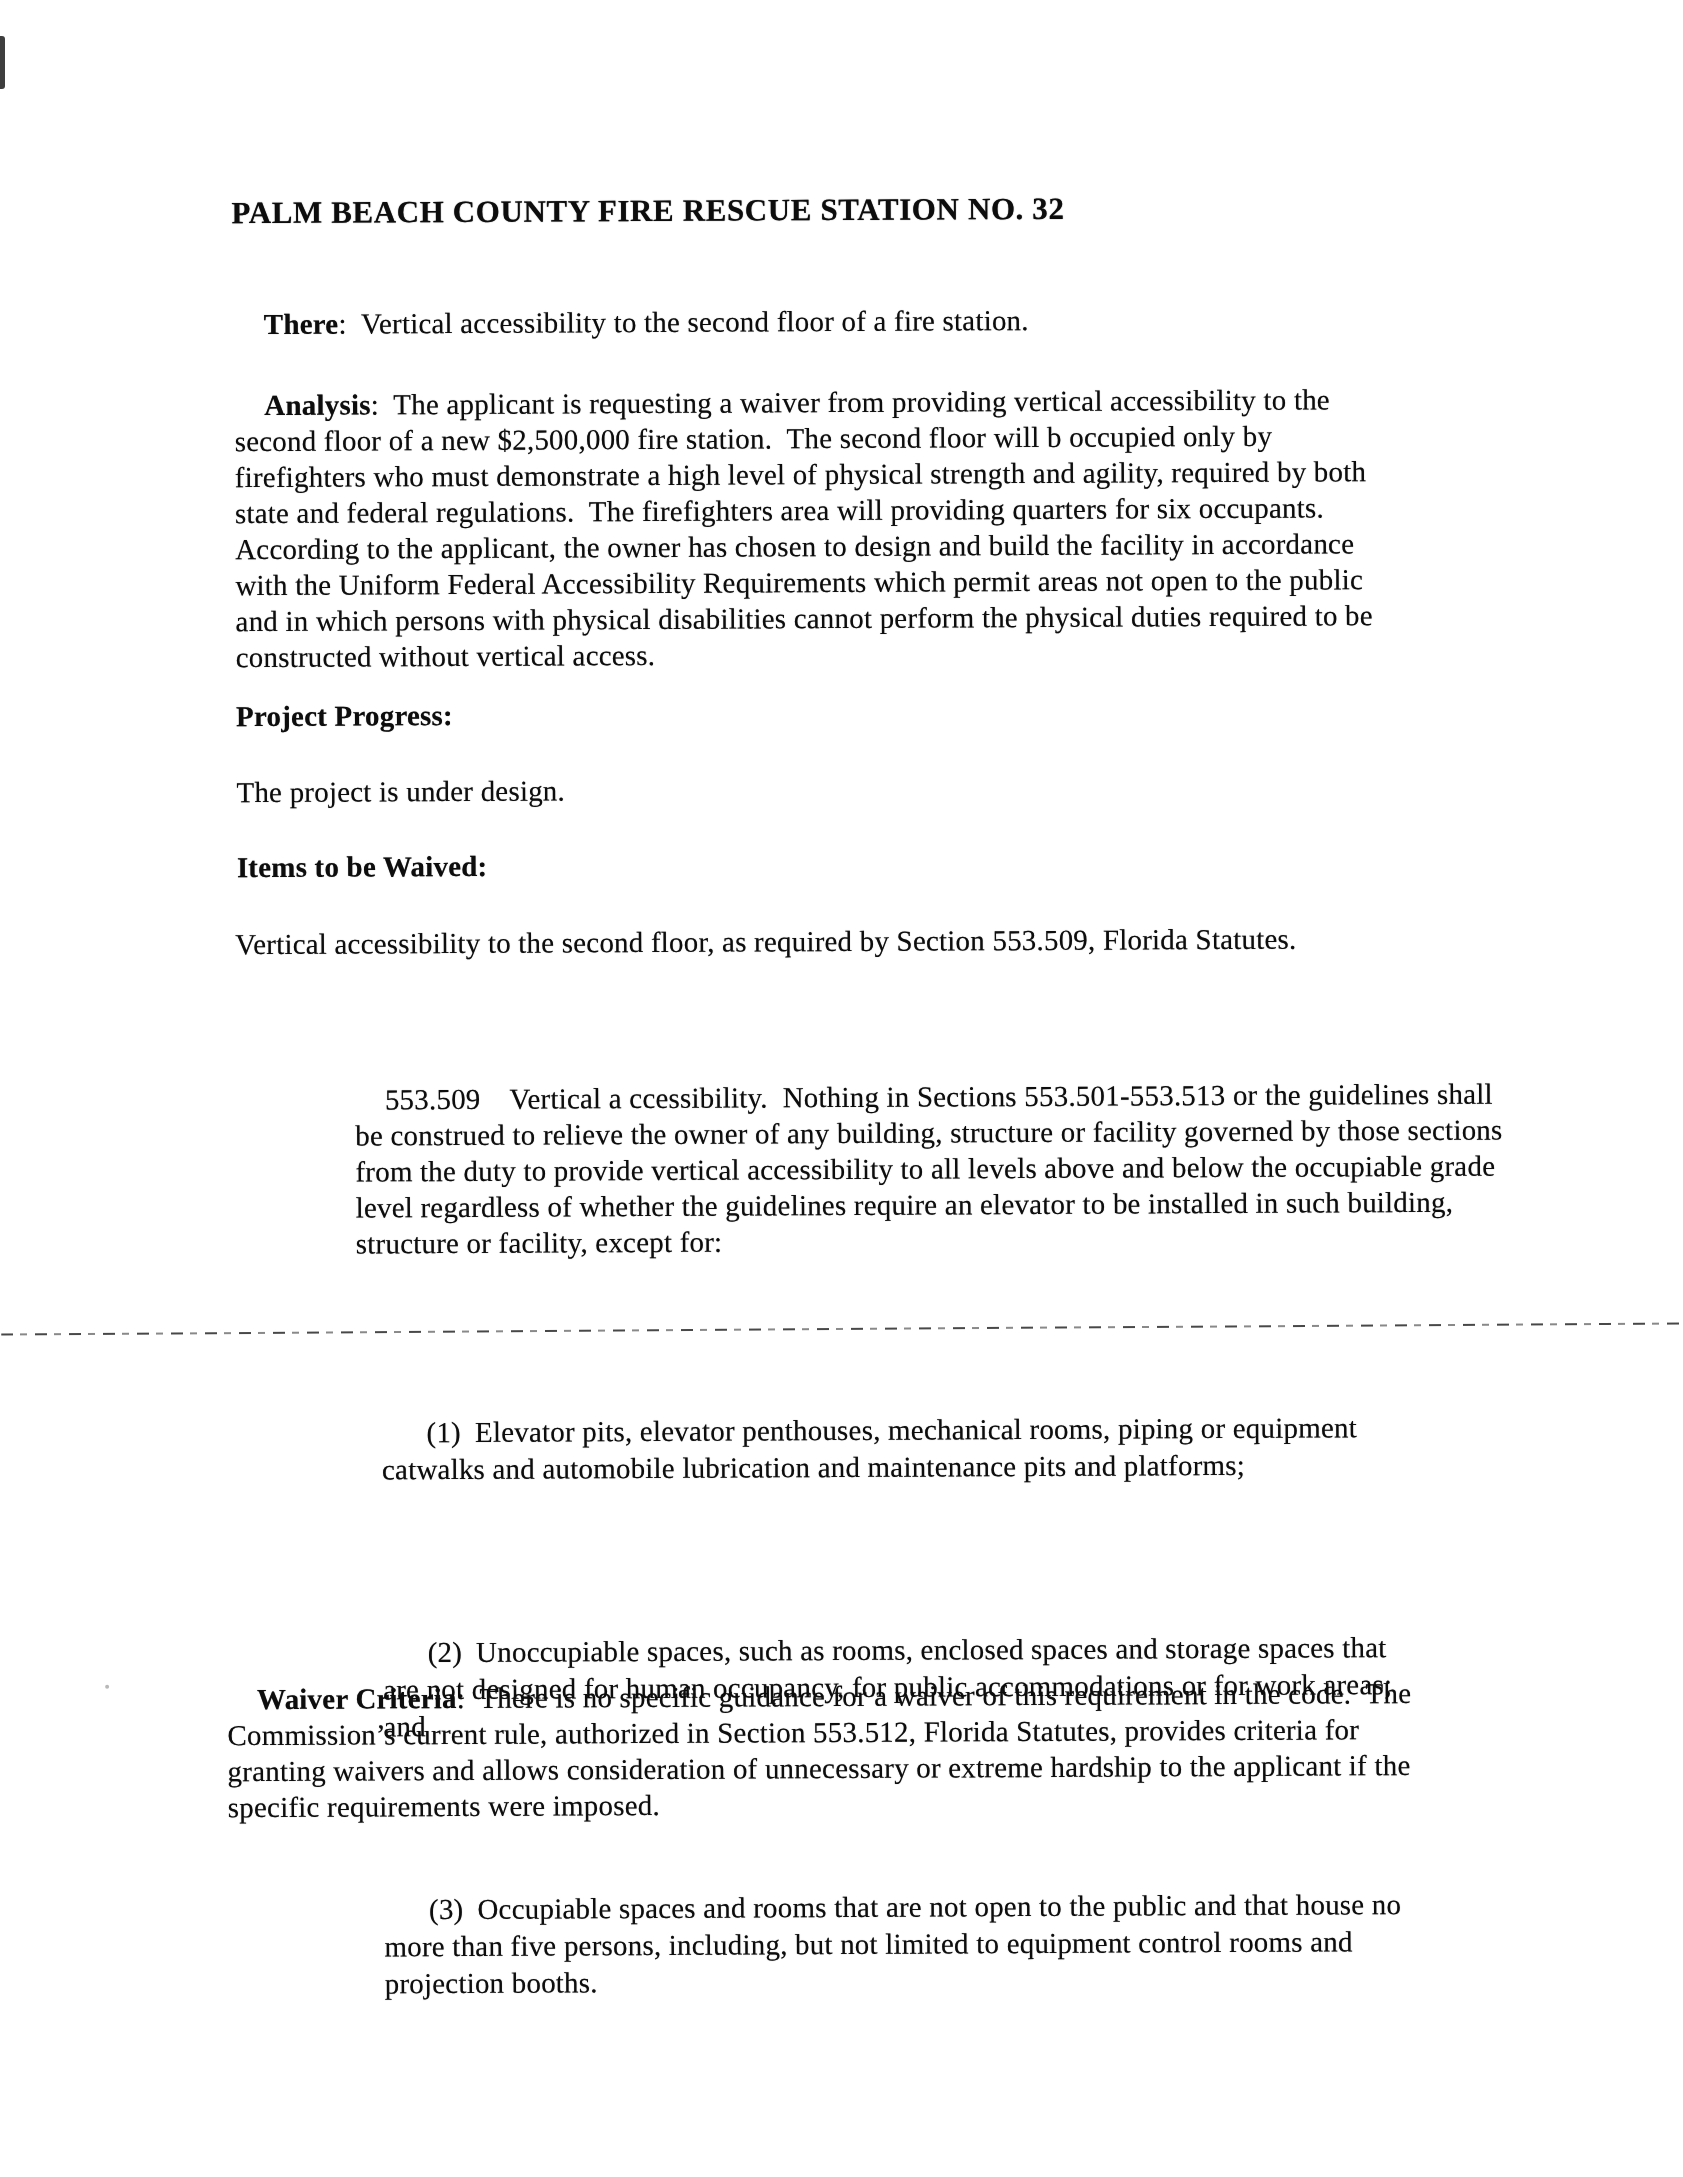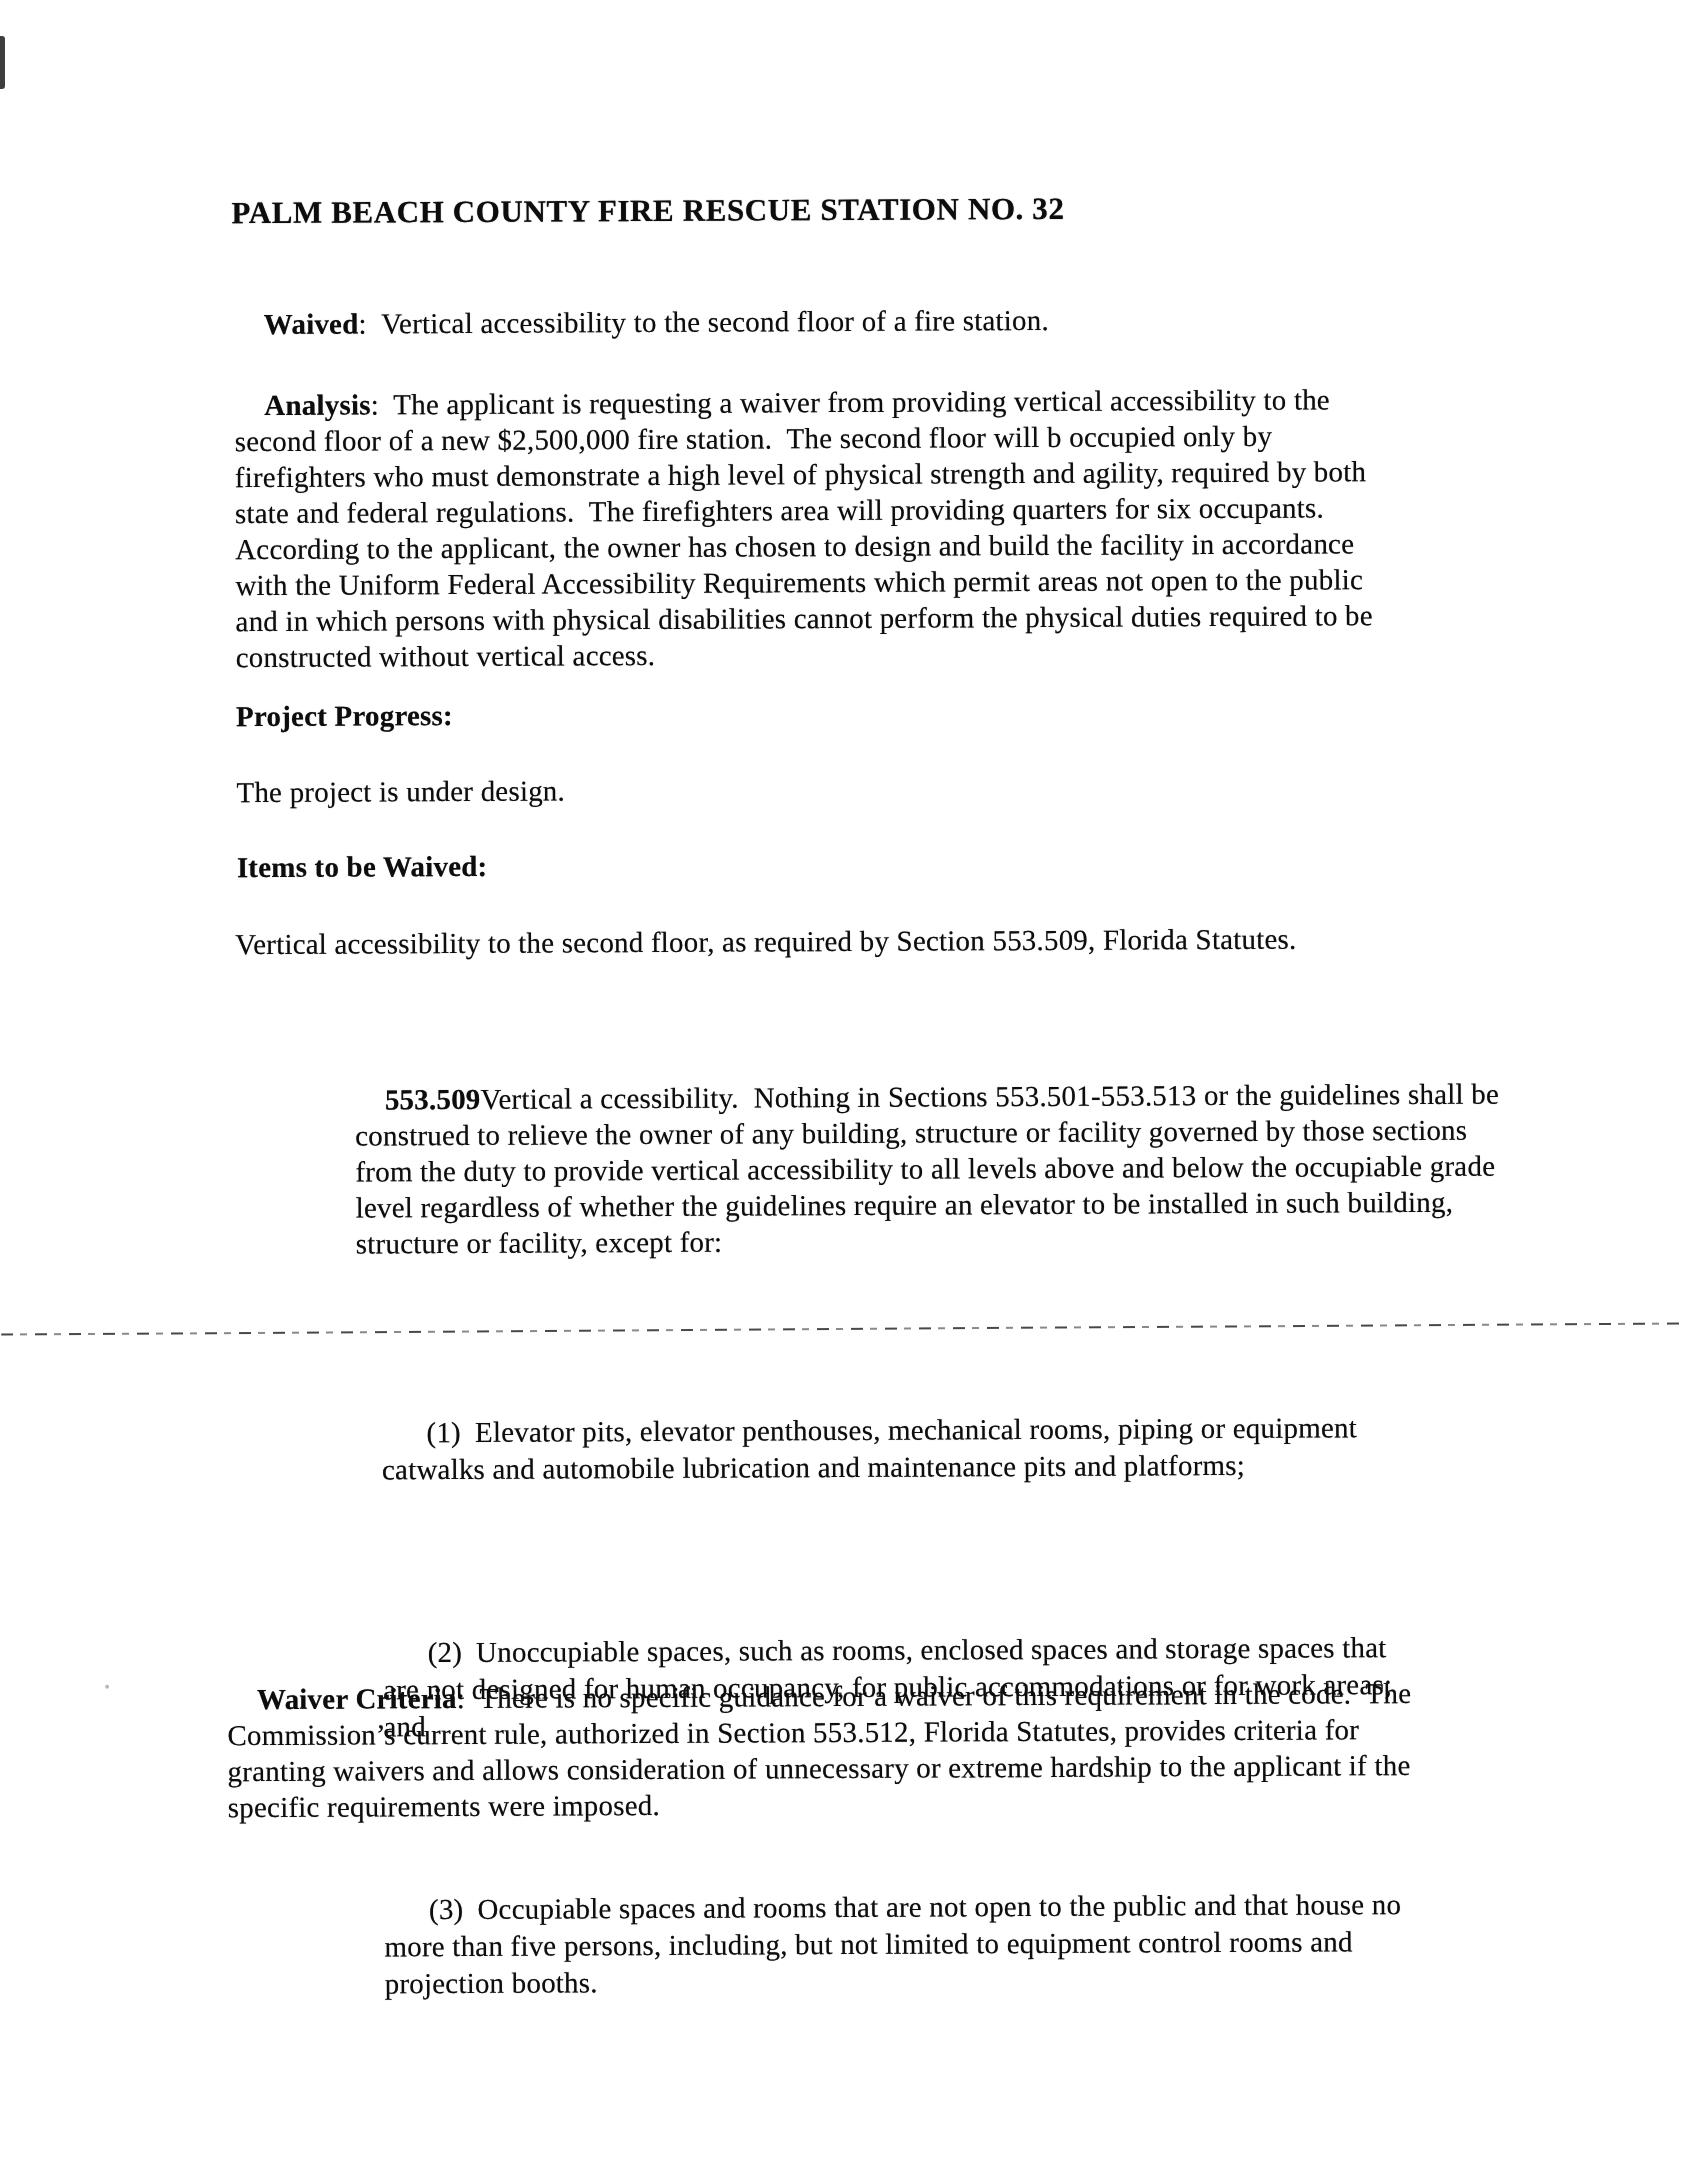--- a/index.html
+++ b/index.html
@@ -34,21 +34,21 @@
     font-weight: bold;
     letter-spacing: 0.6px;
     text-shadow: 0 0 1px rgba(0,0,0,0.7);
   }
   .lbl { font-weight: bold; }
   .heading { font-weight: bold; }
   .hang-statute {
     padding-left: 121px;
     text-indent: -121px;
   }
-  .sec { margin-right: 0; font-weight: bold; }
+  .sec { margin-right: 29px; }
   .list-item {
     padding-left: 57px;
     text-indent: -57px;
     line-height: 37px;
   }
   .num { margin-right: 14px; }
   .dash-line {
     position: absolute;
     left: 0;
     width: 1683px;
@@ -77,21 +77,21 @@
   }
 </style>
 </head>
 <body>
 
 <div class="sheet">
 
   <div class="txt title" style="left:236px; top:192px;">PALM BEACH COUNTY FIRE RESCUE STATION NO. 32</div>
 
   <div class="txt" style="left:238px; top:267px; width:1188px;">
-    <span class="lbl">Waived</span><span>:  Vertical accessibility to the second floor of a fire station.</span>
+    <span class="lbl">There</span><span>:  Vertical accessibility to the second floor of a fire station.</span>
   </div>
 
   <div class="txt" style="left:238px; top:348px; width:1163px;">
     <span class="lbl">Analysis</span><span>:  The applicant is requesting a waiver from providing vertical accessibility to the second floor of a new $2,500,000 fire station.  The second floor will b occupied only by firefighters who must demonstrate a high level of physical strength and agility, required by both state and federal regulations.  The firefighters area will providing quarters for six occupants.  According to the applicant, the owner has chosen to design and build the facility in accordance with the Uniform Federal Accessibility Requirements which permit areas not open to the public and in which persons with physical disabilities cannot perform the physical duties required to be constructed without vertical access.</span>
   </div>
 
   <div class="txt heading" style="left:238px; top:695px;">Project Progress:</div>
 
   <div class="txt" style="left:238px; top:771px; width:1163px;">The project is under design.</div>
 

